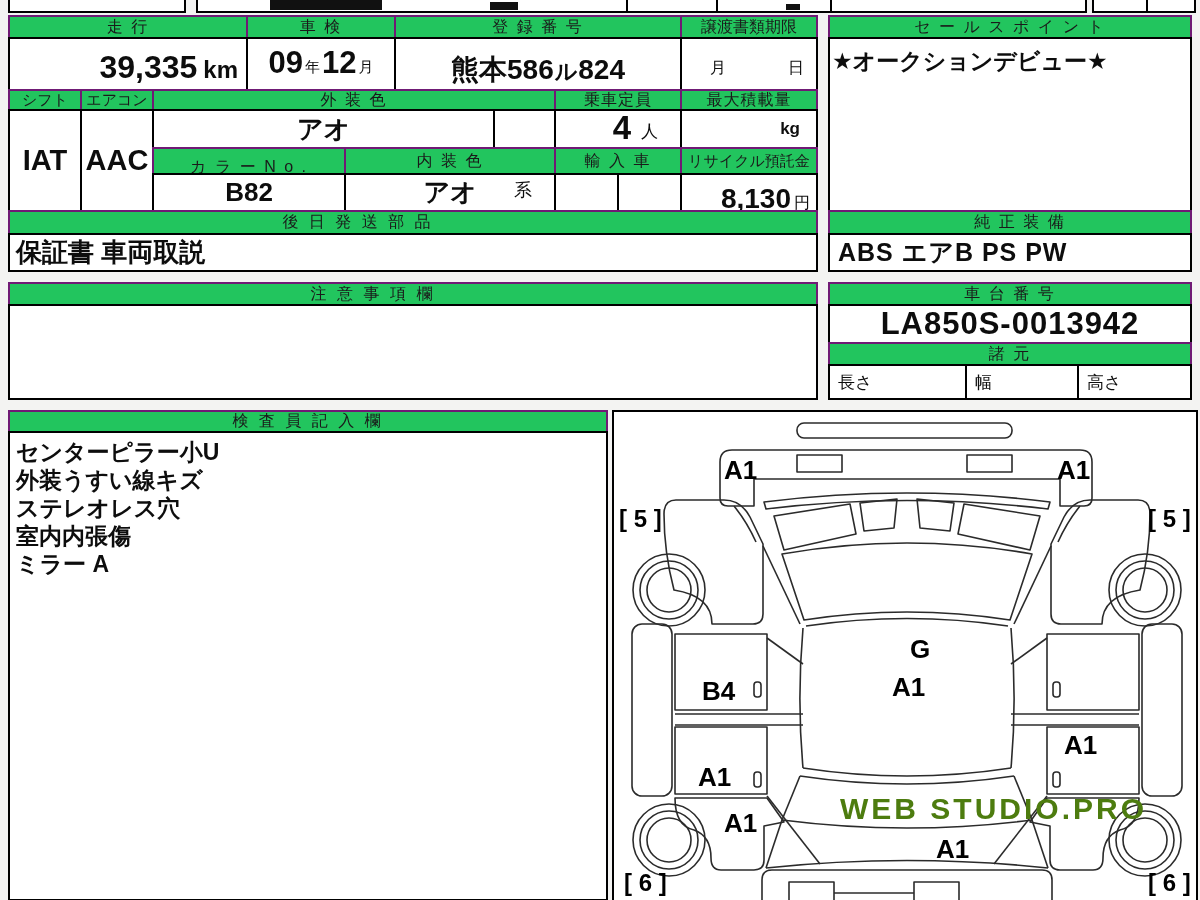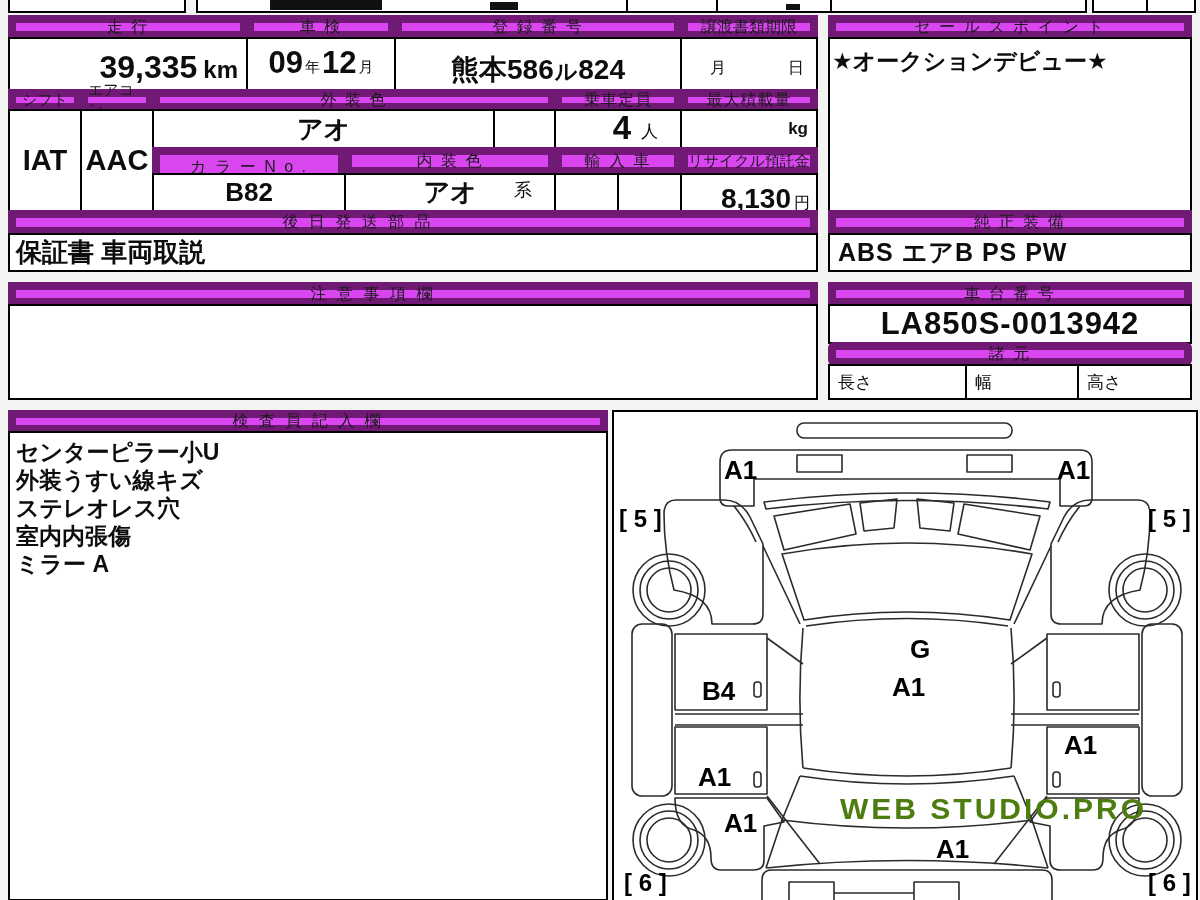--- a/index.html
+++ b/index.html
@@ -2,21 +2,21 @@
 <html><head>
 <meta charset="utf-8">
 <style>
   * { margin:0; padding:0; box-sizing:border-box; }
   html,body { width:1200px; height:900px; overflow:hidden; background:#f3f3f2;
     font-family:"Liberation Sans","DejaVu Sans",sans-serif; color:#0d0d0d; }
   .abs { position:absolute; }
   #sheet { position:relative; width:1200px; height:900px; }
 
   
-  .hd { background:#d946ef; border:8px solid #701a75; display:flex; align-items:center;
+  .hd { background:#22c55e; border:2px solid #701a75; display:flex; align-items:center;
         justify-content:center; font-size:16px; letter-spacing:2px; color:#1a1a1a; }
   .vl { background:#fff; border:2px solid #000; display:flex; align-items:center; }
   .big { font-weight:bold; }
 
   
   .topcell { background:#fff; border:2px solid #000; border-top:none; }
   .frag { background:#111; }
 
   
   .note-line { font-size:23px; font-weight:bold; line-height:28px; white-space:nowrap; }
@@ -90,21 +90,21 @@
   </div>
 
   <div class="abs vl" style="left:152px;top:109px;width:343px;height:40px;justify-content:center;">
     <span class="big" style="font-size:26px;">アオ</span>
   </div>
   <div class="abs vl" style="left:493px;top:109px;width:63px;height:40px;"></div>
   <div class="abs vl" style="left:554px;top:109px;width:128px;height:40px;justify-content:flex-end;align-items:flex-end;padding:0 22px 4px 0;">
     <span class="big" style="font-size:33px;line-height:30px;">4</span>
     <span style="font-size:17px;margin-left:10px;">人</span>
   </div>
-  <div class="abs vl" style="left:680px;top:109px;width:138px;height:40px;justify-content:flex-end;padding-right:8px;">
+  <div class="abs vl" style="left:680px;top:109px;width:138px;height:40px;justify-content:flex-end;padding-right:16px;">
     <span class="big" style="font-size:17px;">kg</span>
   </div>
 
   <div class="abs hd" style="left:152px;top:147px;width:194px;height:40px;">カ ラ ー N o .</div>
   <div class="abs hd" style="left:344px;top:147px;width:212px;height:28px;">内 装 色</div>
   <div class="abs hd" style="left:554px;top:147px;width:128px;height:28px;">輸 入 車</div>
   <div class="abs hd" style="left:680px;top:147px;width:138px;height:28px;font-size:15px;letter-spacing:0;">リサイクル預託金</div>
 
   <div class="abs vl" style="left:152px;top:173px;width:194px;height:39px;justify-content:center;">
     <span class="big" style="font-size:26px;">B82</span>
@@ -134,21 +134,21 @@
 
   <div class="abs hd" style="left:8px;top:282px;width:810px;height:24px;">
     <span style="transform:translateX(-40px);letter-spacing:3px;">注 意 事 項 欄</span>
   </div>
   <div class="abs vl" style="left:8px;top:304px;width:810px;height:96px;"></div>
 
   <div class="abs hd" style="left:828px;top:282px;width:364px;height:24px;">車 台 番 号</div>
   <div class="abs vl" style="left:828px;top:304px;width:364px;height:40px;justify-content:center;">
     <span class="big" style="font-size:31px;letter-spacing:1px;">LA850S-0013942</span>
   </div>
-  <div class="abs hd" style="left:828px;top:342px;width:364px;height:24px;border-radius:6px;">諸 元</div>
+  <div class="abs hd" style="left:828px;top:342px;width:364px;height:24px;">諸 元</div>
   <div class="abs vl" style="left:828px;top:364px;width:139px;height:36px;padding-left:8px;">
     <span style="font-size:17px;">長さ</span>
   </div>
   <div class="abs vl" style="left:965px;top:364px;width:114px;height:36px;padding-left:8px;">
     <span style="font-size:17px;">幅</span>
   </div>
   <div class="abs vl" style="left:1077px;top:364px;width:115px;height:36px;padding-left:8px;">
     <span style="font-size:17px;">高さ</span>
   </div>
 

